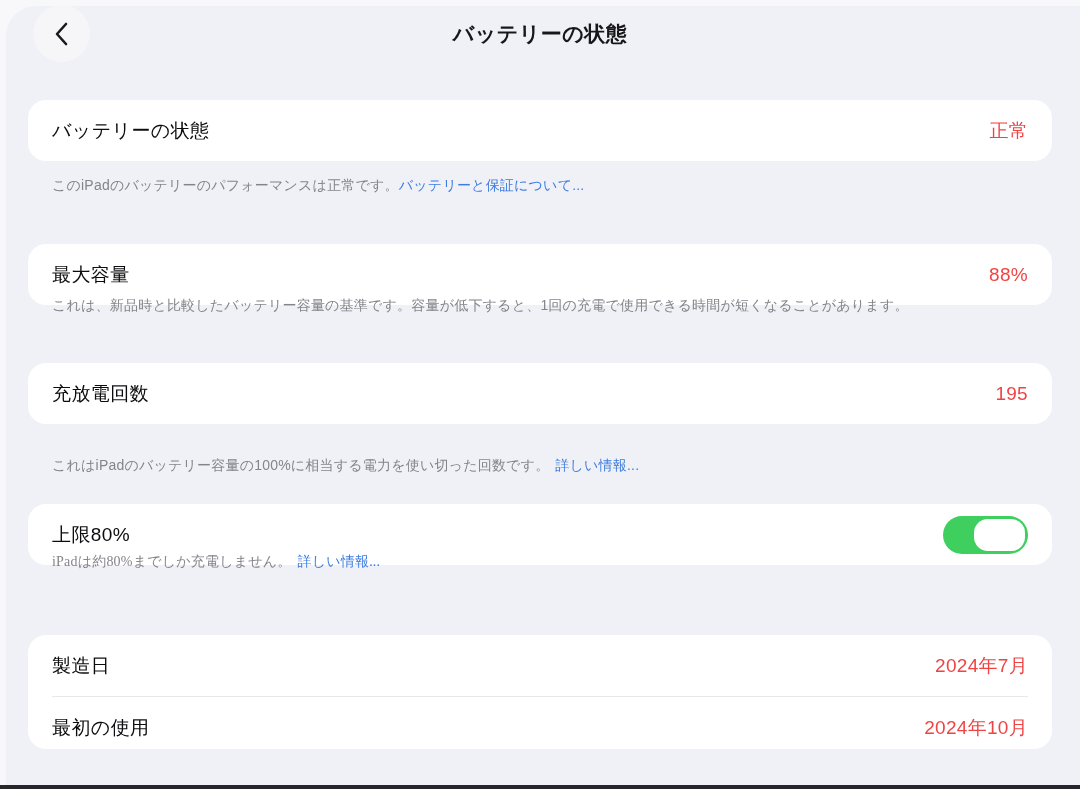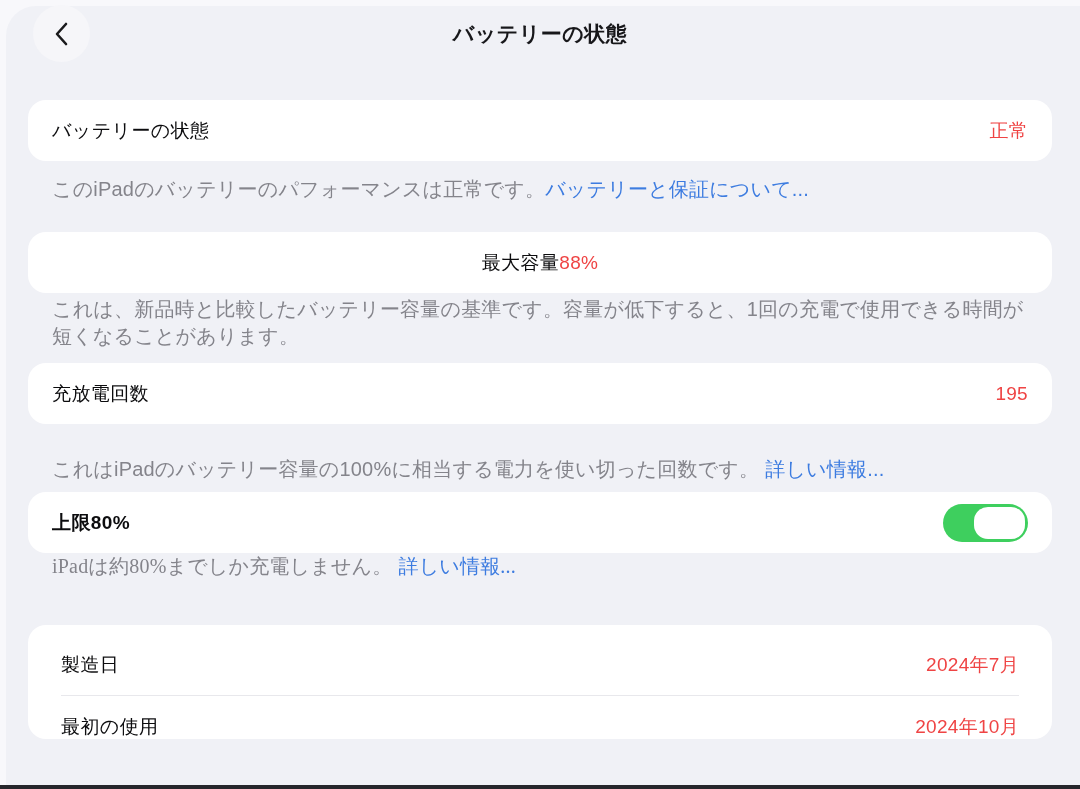--- a/index.html
+++ b/index.html
@@ -59,21 +59,21 @@
     border-radius:18px;
     box-sizing:border-box;
     z-index:1;
   }
   .single{height:61px;display:flex;align-items:center;justify-content:space-between;padding:0 24px;}
   .row-label{font-size:19px;color:#0c0c0e;letter-spacing:0.4px;}
   .row-value{font-size:19px;color:#ef4444;letter-spacing:0.3px;}
   .footer-note{
     position:absolute;
     left:52px;right:40px;
-    font-size:20px;
+    font-size:14px;
     line-height:1.35;
     color:#84848b;
     letter-spacing:0.2px;
     z-index:1;
   }
   .footer-link{color:#3d7ce0;cursor:pointer;}
   .link-gap{margin-left:6px;}
   
   .toggle{
     position:relative;
@@ -84,21 +84,21 @@
     flex:0 0 auto;
   }
   .toggle .knob{
     position:absolute;
     top:3px;right:3px;
     width:51px;height:32px;
     border-radius:14px;
     background:#ffffff;
   }
   
-  .double{height:114px;padding:9px;}
+  .double{height:114px;padding:0;margin-top:10px;}
   .info-row{
     height:61px;
     display:flex;align-items:center;justify-content:space-between;
     padding:0 24px;
   }
   .divider{
     height:1px;
     margin:0 24px;
     background:#e8e8ec;
   }
@@ -119,37 +119,37 @@
   <div class="page-title">バッテリーの状態</div>
 
   <div class="row-card single" style="top:100px;">
     <span class="row-label">バッテリーの状態</span>
     <span class="row-value">正常</span>
   </div>
   <div class="footer-note" style="top:176px;">
     <span>このiPadのバッテリーのパフォーマンスは正常です。</span><span class="footer-link">バッテリーと保証について...</span>
   </div>
 
-  <div class="row-card single" style="top:232px;justify-content:center;">
+  <div class="row-card single" style="top:244px;">
     <span class="row-label">最大容量</span>
     <span class="row-value">88%</span>
   </div>
   <div class="footer-note" style="top:296px;">
     <span>これは、新品時と比較したバッテリー容量の基準です。容量が低下すると、1回の充電で使用できる時間が短くなることがあります。</span>
   </div>
 
   <div class="row-card single" style="top:363px;">
     <span class="row-label">充放電回数</span>
     <span class="row-value">195</span>
   </div>
   <div class="footer-note" style="top:438px;margin-top:18px;">
     <span>これはiPadのバッテリー容量の100%に相当する電力を使い切った回数です。</span><span class="footer-link link-gap">詳しい情報...</span>
   </div>
 
-  <div class="row-card single" style="top:492px;font-weight:bold;">
+  <div class="row-card single" style="top:504px;">
     <span class="row-label">上限80%</span>
     <div class="toggle">
       <div class="knob"></div>
     </div>
   </div>
   <div class="footer-note" style="top:553px;font-family:Liberation Serif, serif;">
     <span>iPadは約80%までしか充電しません。</span><span class="footer-link link-gap">詳しい情報...</span>
   </div>
 
   <div class="row-card double" style="top:625px;">

